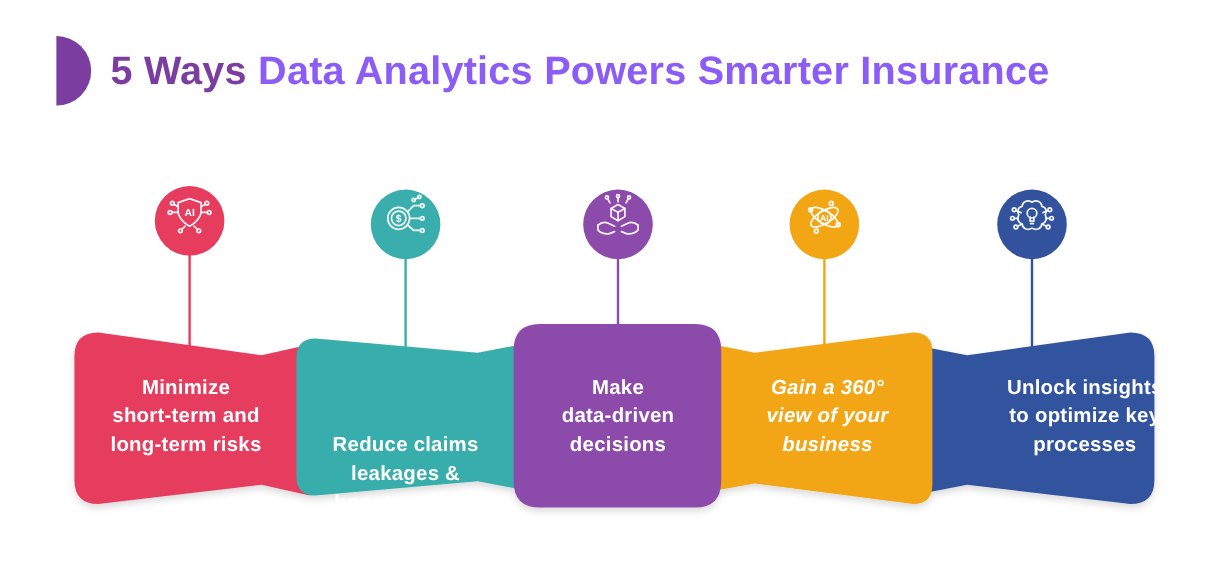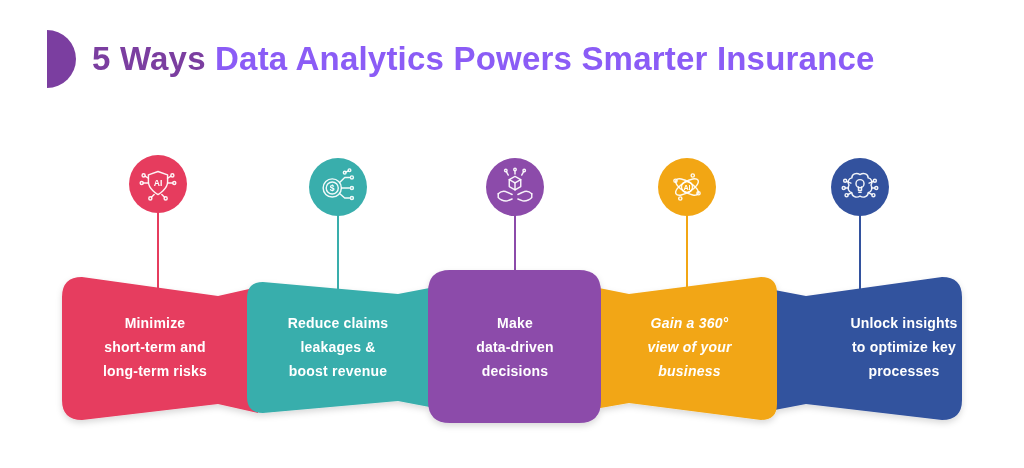--- a/index.html
+++ b/index.html
@@ -23,37 +23,37 @@
   .band{position:absolute;left:0;top:0;z-index:1;}
   .card-shape{stroke:none;}
   .c1{fill:#E63C5E;} .c2{fill:#39AEAC;} .c3{fill:#8C4BAA;}
   .c4{fill:#F2A614;} .c5{fill:#33529E;}
   .l1{stroke:#E63C5E;} .l2{stroke:#39AEAC;} .l3{stroke:#8C4BAA;}
   .l4{stroke:#F2A614;} .l5{stroke:#33529E;}
   .conn{stroke-width:2;fill:none;}
   
   .icon-circle{
     position:absolute;width:58px;height:58px;border-radius:50%;
-    display:flex;align-items:center;justify-content:center;z-index:2;
+    display:flex;align-items:flex-start;justify-content:center;z-index:2;
   }
   .b1{background:#E63C5E;} .b2{background:#39AEAC;} .b3{background:#8C4BAA;}
   .b4{background:#F2A614;} .b5{background:#33529E;}
   .icon-circle svg{display:block;}
   .ic{stroke:rgba(255,255,255,.93);stroke-width:1.5;fill:none;
       stroke-linecap:round;stroke-linejoin:round;}
   .ic-text{fill:#ffffff;font-family:"Liberation Sans",sans-serif;
       font-weight:bold;stroke:none;}
   
   .card-text{
     position:absolute;top:311px;z-index:2;color:#ffffff;
-    font-size:14px;font-weight:bold;line-height:24px;text-align:center;
+    font-size:17px;font-weight:bold;line-height:24px;text-align:center;
     white-space:pre-line;letter-spacing:.2px;
   }
   .t1{left:62px;width:186px;}
-  .t2{left:247px;width:182px;}
+  .t2{left:247px;width:182px;margin-top:48px;}
   .t3{left:428px;width:174px;text-align:center;}
   .t4{left:601px;width:177px;font-style:italic;}
   .t5{left:813px;width:182px;}
 </style>
 </head>
 <body>
 
 <div class="half-circle"></div>
 <div class="title">
   <span class="hl">5 Ways</span><span class="rest"> Data Analytics Powers Smarter Insurance</span>

